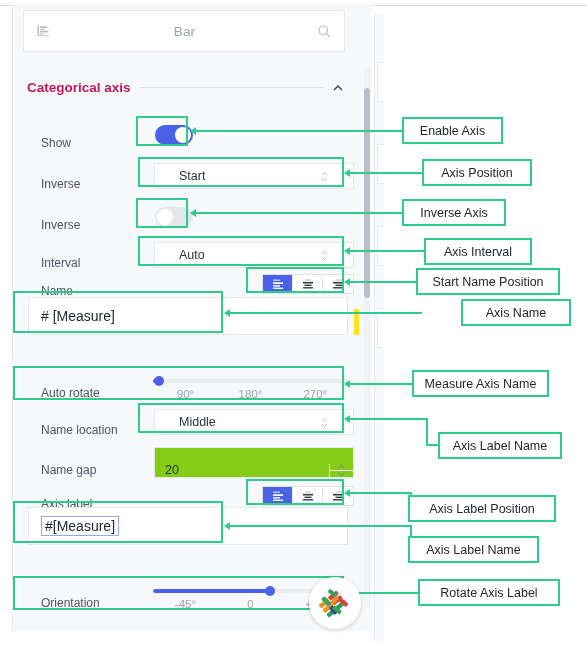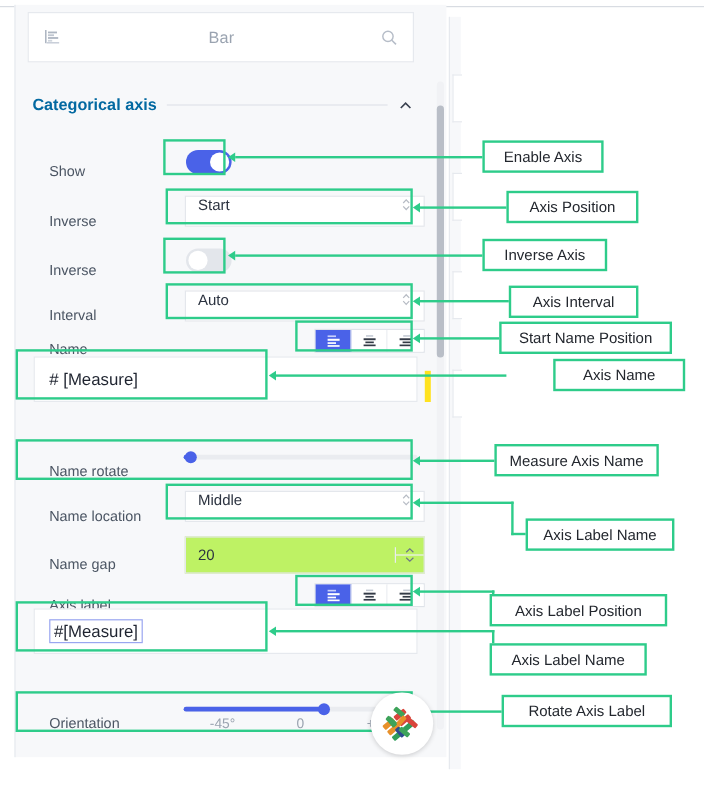--- a/index.html
+++ b/index.html
@@ -59,21 +59,21 @@
     position: absolute;
     left: 14px; top: 76px;
     width: 318px;
     display: flex;
     align-items: center;
     gap: 8px;
   }
   .section-row .sec-title {
     font-size: 13.5px;
     font-weight: bold;
-    color: #0369a1;
+    color: #be185d;
     white-space: nowrap;
   }
   .section-row .sec-line {
     flex: 1 1 auto;
     height: 1px;
     background: #dfe3e9;
   }
   .section-row .sec-chev { width: 14px; height: 14px; flex: 0 0 14px; }
 
   
@@ -110,35 +110,35 @@
     background: #fff;
   }
   .toggle.off .knob { left: 2px; background: #fff; }
 
   
   .select {
     position: absolute;
     background: #ffffff;
     border: 1px solid #e4e7ec;
     display: flex;
-    align-items: flex-start;
-    padding: 0 10px;
+    align-items: center;
+    padding: 0 24px;
     font-size: 12.5px;
     color: #2c3340;
   }
   .select .sv { flex: 1 1 auto; }
   .select .caret { width: 9px; height: 13px; flex: 0 0 9px; opacity: .55; }
 
   
   .stepper {
     position: absolute;
-    background: #bef264;
+    background: #84cc16;
     border: 1px solid #e4e7ec;
     display: flex;
-    align-items: center;
+    align-items: flex-end;
     font-size: 12.5px;
     color: #2c3340;
   }
   .stepper .nv {
     flex: 1 1 auto;
     display: flex;
     align-items: center;
     padding-left: 10px;
   }
   .stepper .spin {
@@ -419,26 +419,31 @@
         </svg>
       </span>
     </div>
 
     <div class="txtinput" style="left:15px; top:293px; width:320px; height:38px;">
       <span># [Measure]</span>
     </div>
     <div class="ymark" style="left:341px; top:305px;"></div>
 
     <div class="row" style="top:368px;">
-      <span class="lbl">Name rotate</span>
+      <span class="lbl">Auto rotate</span>
     </div>
     <div class="slider" style="left:140px; top:371px; width:195px; height:28px;">
       <span class="track" style="width:195px;"></span>
       <span class="fill" style="width:6px;"></span>
       <span class="handle" style="left:1px;"></span>
+      <span class="ticks">
+        <span style="width:33.3%">90°</span>
+        <span style="width:33.3%">180°</span>
+        <span style="width:33.3%">270°</span>
+      </span>
     </div>
 
     <div class="row" style="top:405px;">
       <span class="lbl">Name location</span>
     </div>
     <div class="select" style="left:141px; top:405px; width:200px; height:26px;">
       <span class="sv">Middle</span>
       <span class="caret">
         <svg width="9" height="13" viewBox="0 0 9 13">
           <polyline points="2,5.2 4.5,2.6 7,5.2" fill="none" stroke="#7b8494" stroke-width="1"></polyline>

